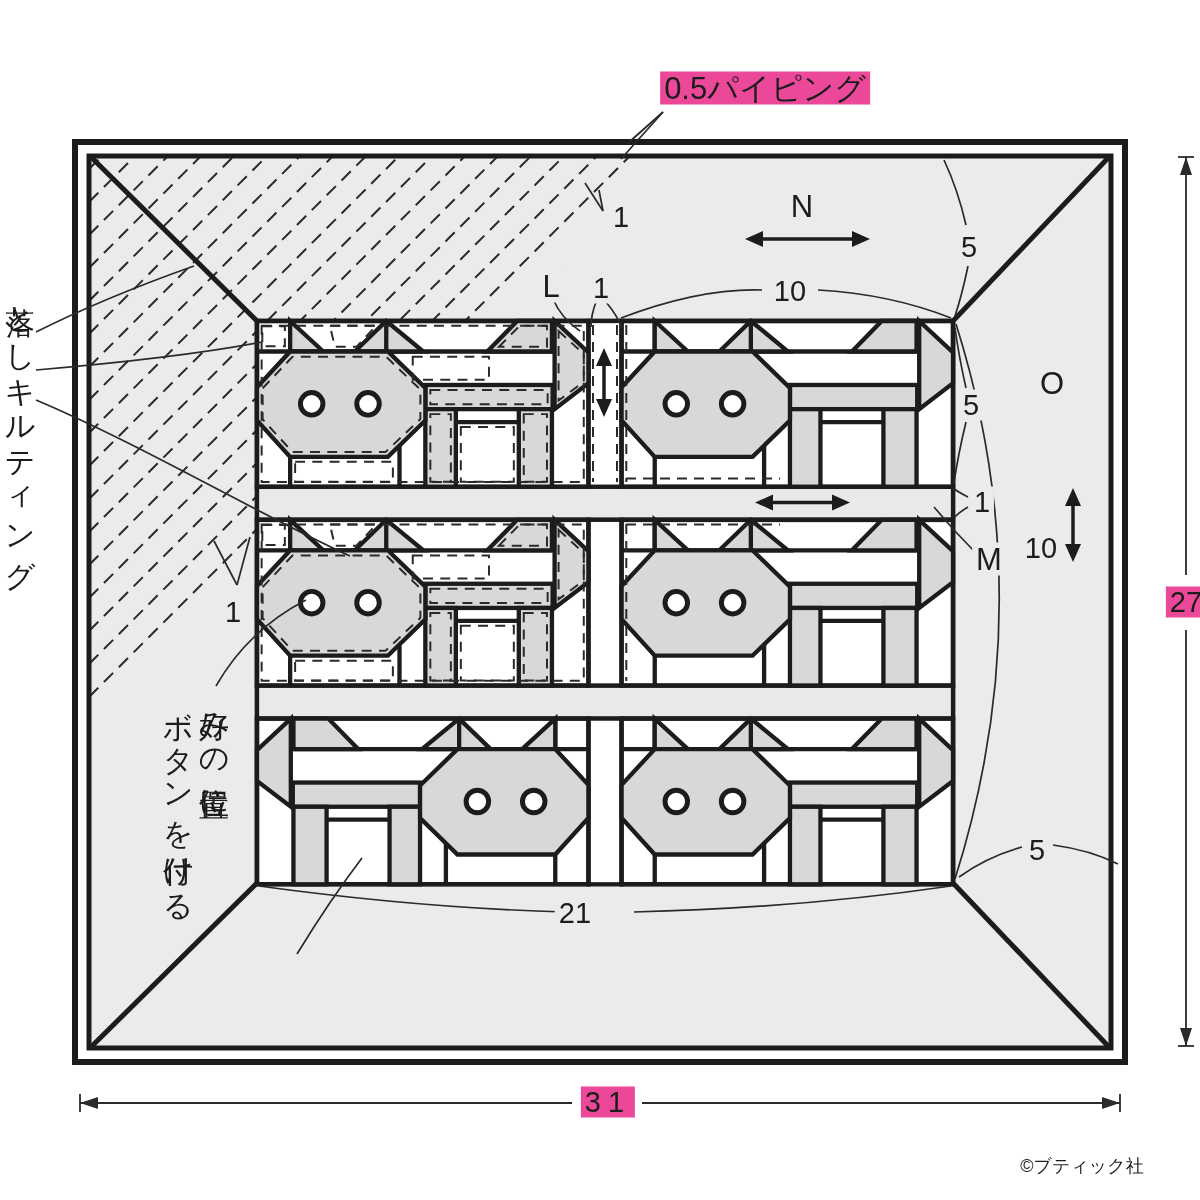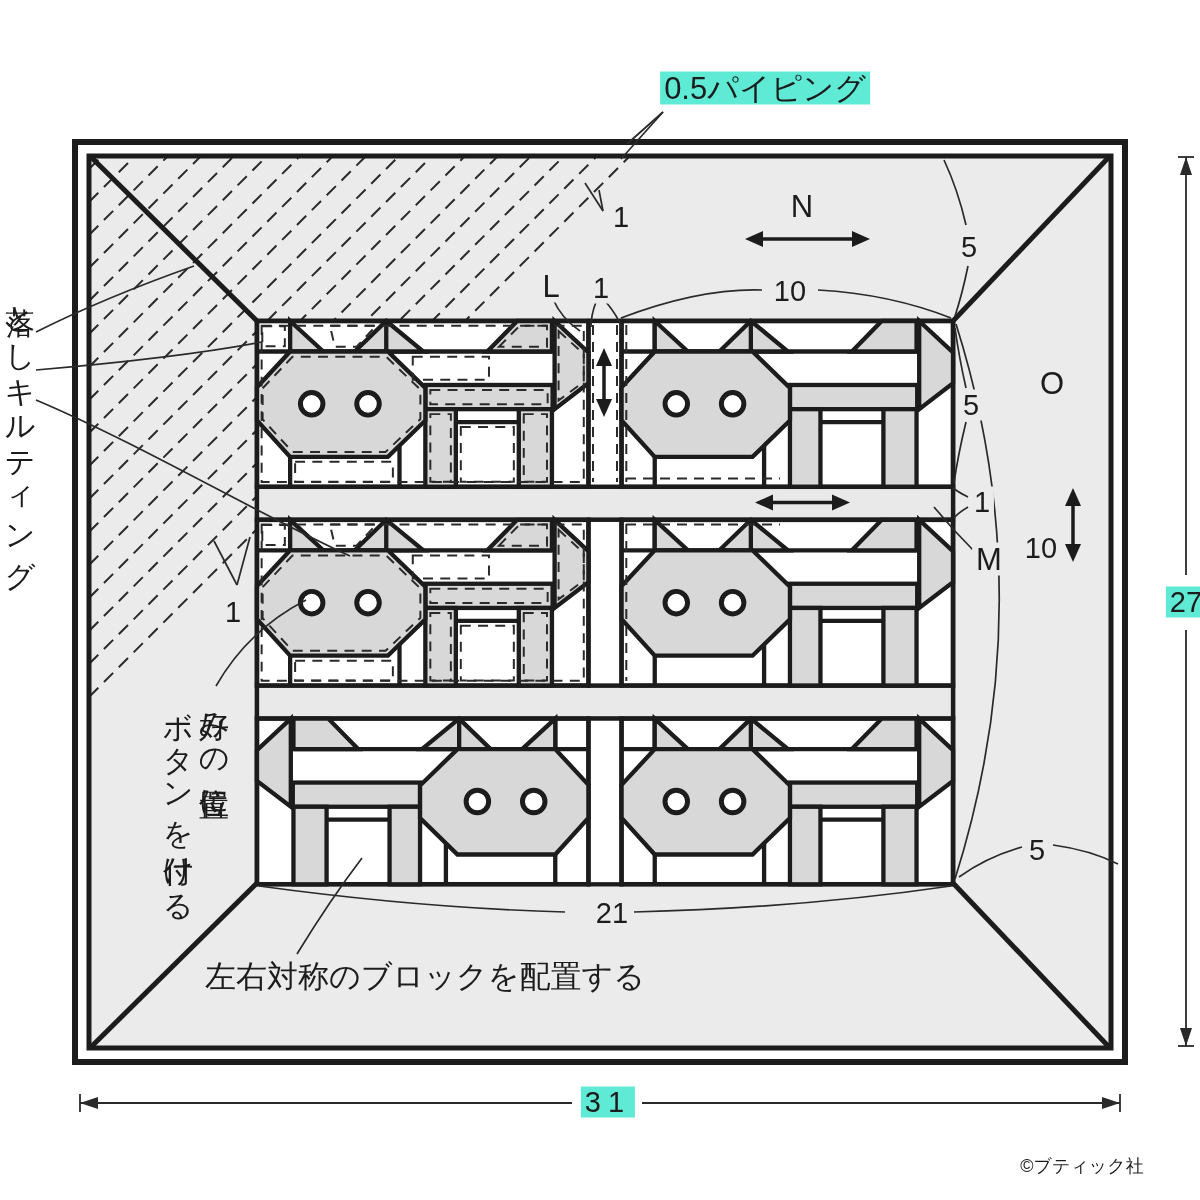--- a/index.html
+++ b/index.html
@@ -3,21 +3,21 @@
 <meta charset="utf-8">
 <style>
   html,body{margin:0;padding:0;background:#fff;}
   .stage{position:relative;width:1200px;height:1200px;background:#ffffff;overflow:hidden;
          font-family:"Liberation Sans","DejaVu Sans",sans-serif;color:#1c1c1c;}
   .stage svg{position:absolute;left:0;top:0;}
   .lbl{position:absolute;transform:translate(-50%,-50%);white-space:nowrap;
        font-size:29px;line-height:1;padding:1px 4px;}
   .lbl.big{font-size:31px;}
   .bgGray{background:#ebebeb;}
-  .bgWhite{background:#5eead4;}
+  .bgWhite{background:#ec4899;}
   .vtext{position:absolute;writing-mode:vertical-rl;text-orientation:upright;
          font-size:30px;line-height:1.2;letter-spacing:2px;}
   .wide{letter-spacing:7px;text-align:center;}
 </style>
 </head>
 <body>
 
 <div class="stage">
 
 <svg width="1200" height="1200" viewBox="0 0 1200 1200">
@@ -195,27 +195,26 @@
 <div class="lbl bgGray" style="left:601px;top:288px;">1</div>
 <div class="lbl bgGray" style="left:790px;top:291px;">10</div>
 <div class="lbl bgGray" style="left:969px;top:247px;">5</div>
 <div class="lbl big bgGray" style="left:1052px;top:383px;">O</div>
 <div class="lbl bgGray" style="left:971px;top:405px;">5</div>
 <div class="lbl bgGray" style="left:982px;top:502px;">1</div>
 <div class="lbl big bgGray" style="left:989px;top:559px;">M</div>
 <div class="lbl bgGray" style="left:1041px;top:548px;">10</div>
 <div class="lbl bgWhite" style="left:1186px;top:602px;">27</div>
 <div class="lbl bgGray" style="left:233px;top:612px;">1</div>
-<div class="lbl bgGray" style="left:612px;top:913px;">21</div>
+<div class="lbl bgGray" style="left:575px;top:913px;">21</div>
 <div class="lbl bgGray" style="left:1037px;top:850px;">5</div>
 <div class="lbl wide bgWhite" style="left:608px;top:1102px;">31</div>
 <div class="lbl" style="left:1082px;top:1166px;font-size:18px;">©ブティック社</div>
 
 <div class="vtext" style="left:2px;top:284px;height:300px;">落としキルティング</div>
 
 <div class="vtext" style="left:160px;top:690px;height:245px;">
   <span>好みの位置に</span><br>
   <span>ボタンを付ける</span>
 </div>
 
-<div class="lbl big bgGray" style="left:425px;top:976px;">左右対称のブロックを配置する</div>
 
 </div>
 
 </body></html>

